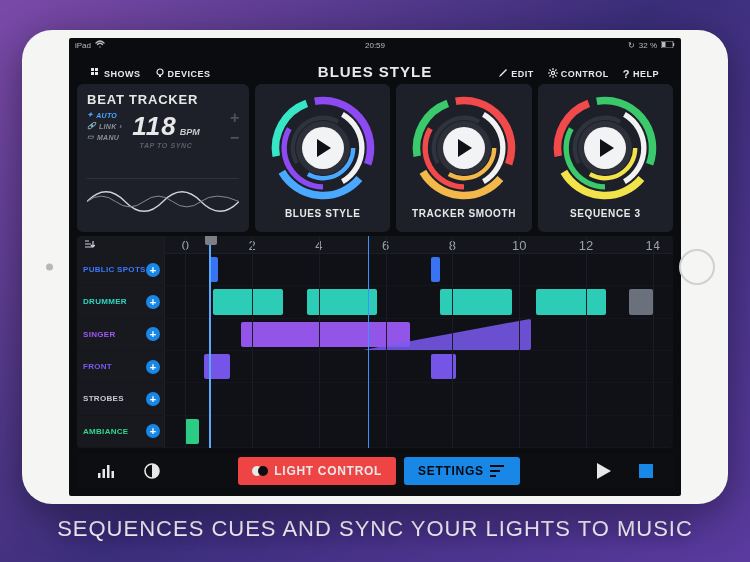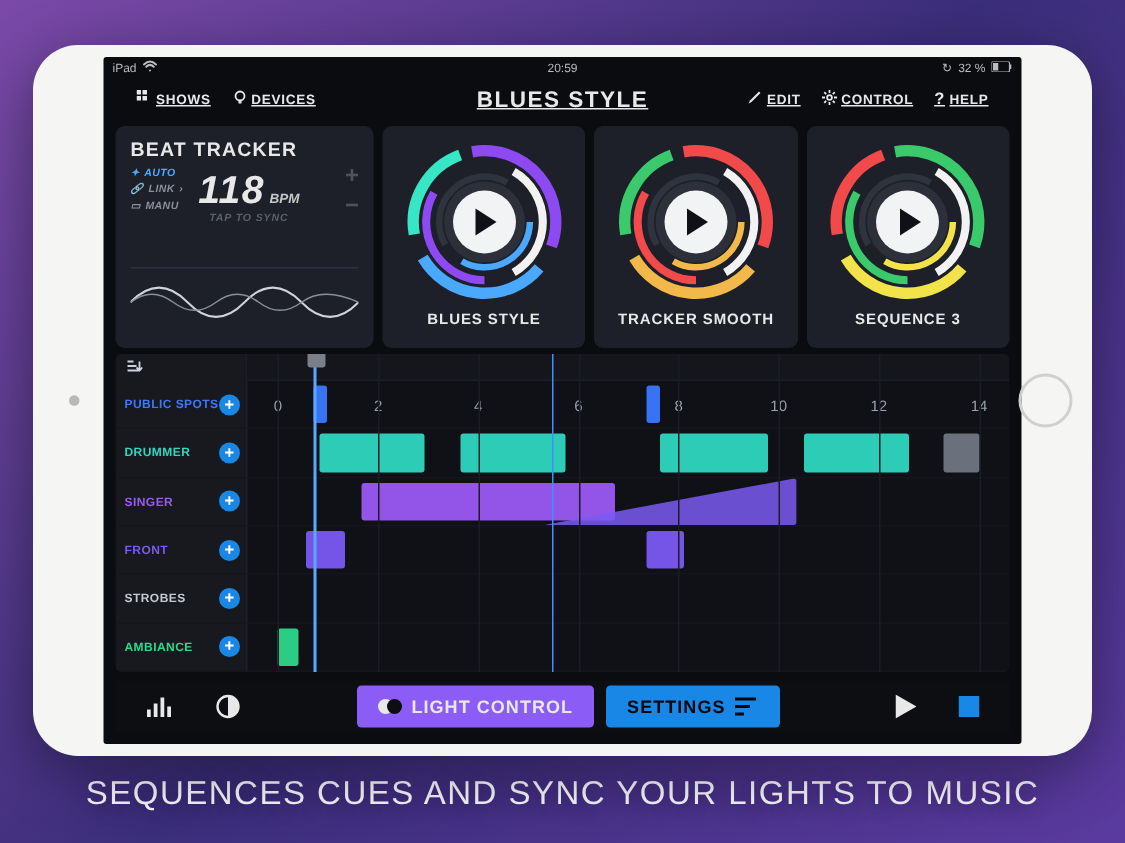--- a/index.html
+++ b/index.html
@@ -67,28 +67,27 @@
   padding: 0 6px;
   color: #bbb;
 }
 .status-left, .status-right { display: flex; align-items: center; gap: 4px; flex: 1; }
 .status-center { flex: 0; text-align: center; }
 .status-right { justify-content: flex-end; }
 
 .toolbar {
   height: 28px;
   display: flex;
-  align-items: center;
+  align-items: flex-end;
   padding: 0 22px;
   gap: 6px;
   font-size: 9px;
   font-weight: 700;
   letter-spacing: .5px;
   color: #e8e8e8;
-  text-decoration: underline;
 }
 .toolbar .btn { display: flex; align-items: center; gap: 3px; cursor: pointer; }
 .toolbar-left, .toolbar-right { display: flex; gap: 14px; flex: 1; }
 .toolbar-right { justify-content: flex-end; }
 .toolbar-title { flex: 0; font-size: 15px; font-weight: 800; letter-spacing: 1px; white-space: nowrap; }
 .micro-icon { width:10px; height:10px; display:inline-block; }
 
 .panel-row {
   display: flex;
   gap: 6px;
@@ -159,38 +158,38 @@
   padding: 0 4px 0 6px; font-size:8px; font-weight:700; letter-spacing:.3px;
   border-bottom: 1px solid #14161c;
 }
 .tl-track .add { width:14px; height:14px; border-radius:50%; background:#1887e6; color:#fff; font-size:11px; line-height:14px; text-align:center; cursor:pointer;}
 .tl-grid {
   flex:1; position:relative;
 }
 .tl-ruler {
   height:18px; position:relative; border-bottom:1px solid #1d1f26; background:#14161c;
 }
-.tl-tick { position:absolute; top:2px; font-size:10px; color:#9aa0ac; transform: translateX(-50%); margin-top: 28px;}
+.tl-tick { position:absolute; top:2px; font-size:13px; color:#9aa0ac; transform: translateX(-50%);}
 .tl-rows { position:absolute; left:0; right:0; top:18px; bottom:0; }
 .tl-row { position:absolute; left:0; right:0; border-bottom: 1px solid #14161c; }
 .vline { position:absolute; top:0; bottom:0; width:1px; background:#1a1d24;}
 .clip { position:absolute; height: calc(100% - 6px); top:3px; border-radius:2px; opacity:.95;}
 .playhead { position:absolute; top:0; bottom:0; width:0; border-left: 2px solid #5aa9ff; }
 .playhead::before { content:""; position:absolute; top:-1px; left:-6px; width:12px; height:10px; background:#7a7f89; border-radius:2px;}
 .cursor-line { position:absolute; top:0; bottom:0; width:1px; background:#3a91ff;}
 
 .bottom-bar {
   height: 34px;
   background:#0c0e12;
   display:flex; align-items:center; gap:8px; padding: 0 10px;
   margin: 6px 8px 8px 8px;
 }
 .bb-btn { display:flex; align-items:center; justify-content:center; height:26px; padding:0 10px; border-radius:3px; cursor:pointer;}
 .bb-tab { font-size:12px; font-weight:800; letter-spacing:.7px; display:flex; align-items:center; gap:6px; height:28px; padding:0 14px; border-radius:3px; cursor:pointer;}
-.bb-tab.light { background:#8b5cf6; }
+.bb-tab.light { background:#ef4444; }
 .bb-tab.seq { background:#1887e6; color:#04080d; }
 .bb-spacer { flex:1; }
 
 .caption {
   text-align: center;
   color: #f5f5fa;
   font-size: 22px;
   font-weight: 400;
   letter-spacing: 1px;
   padding-bottom: 16px;

